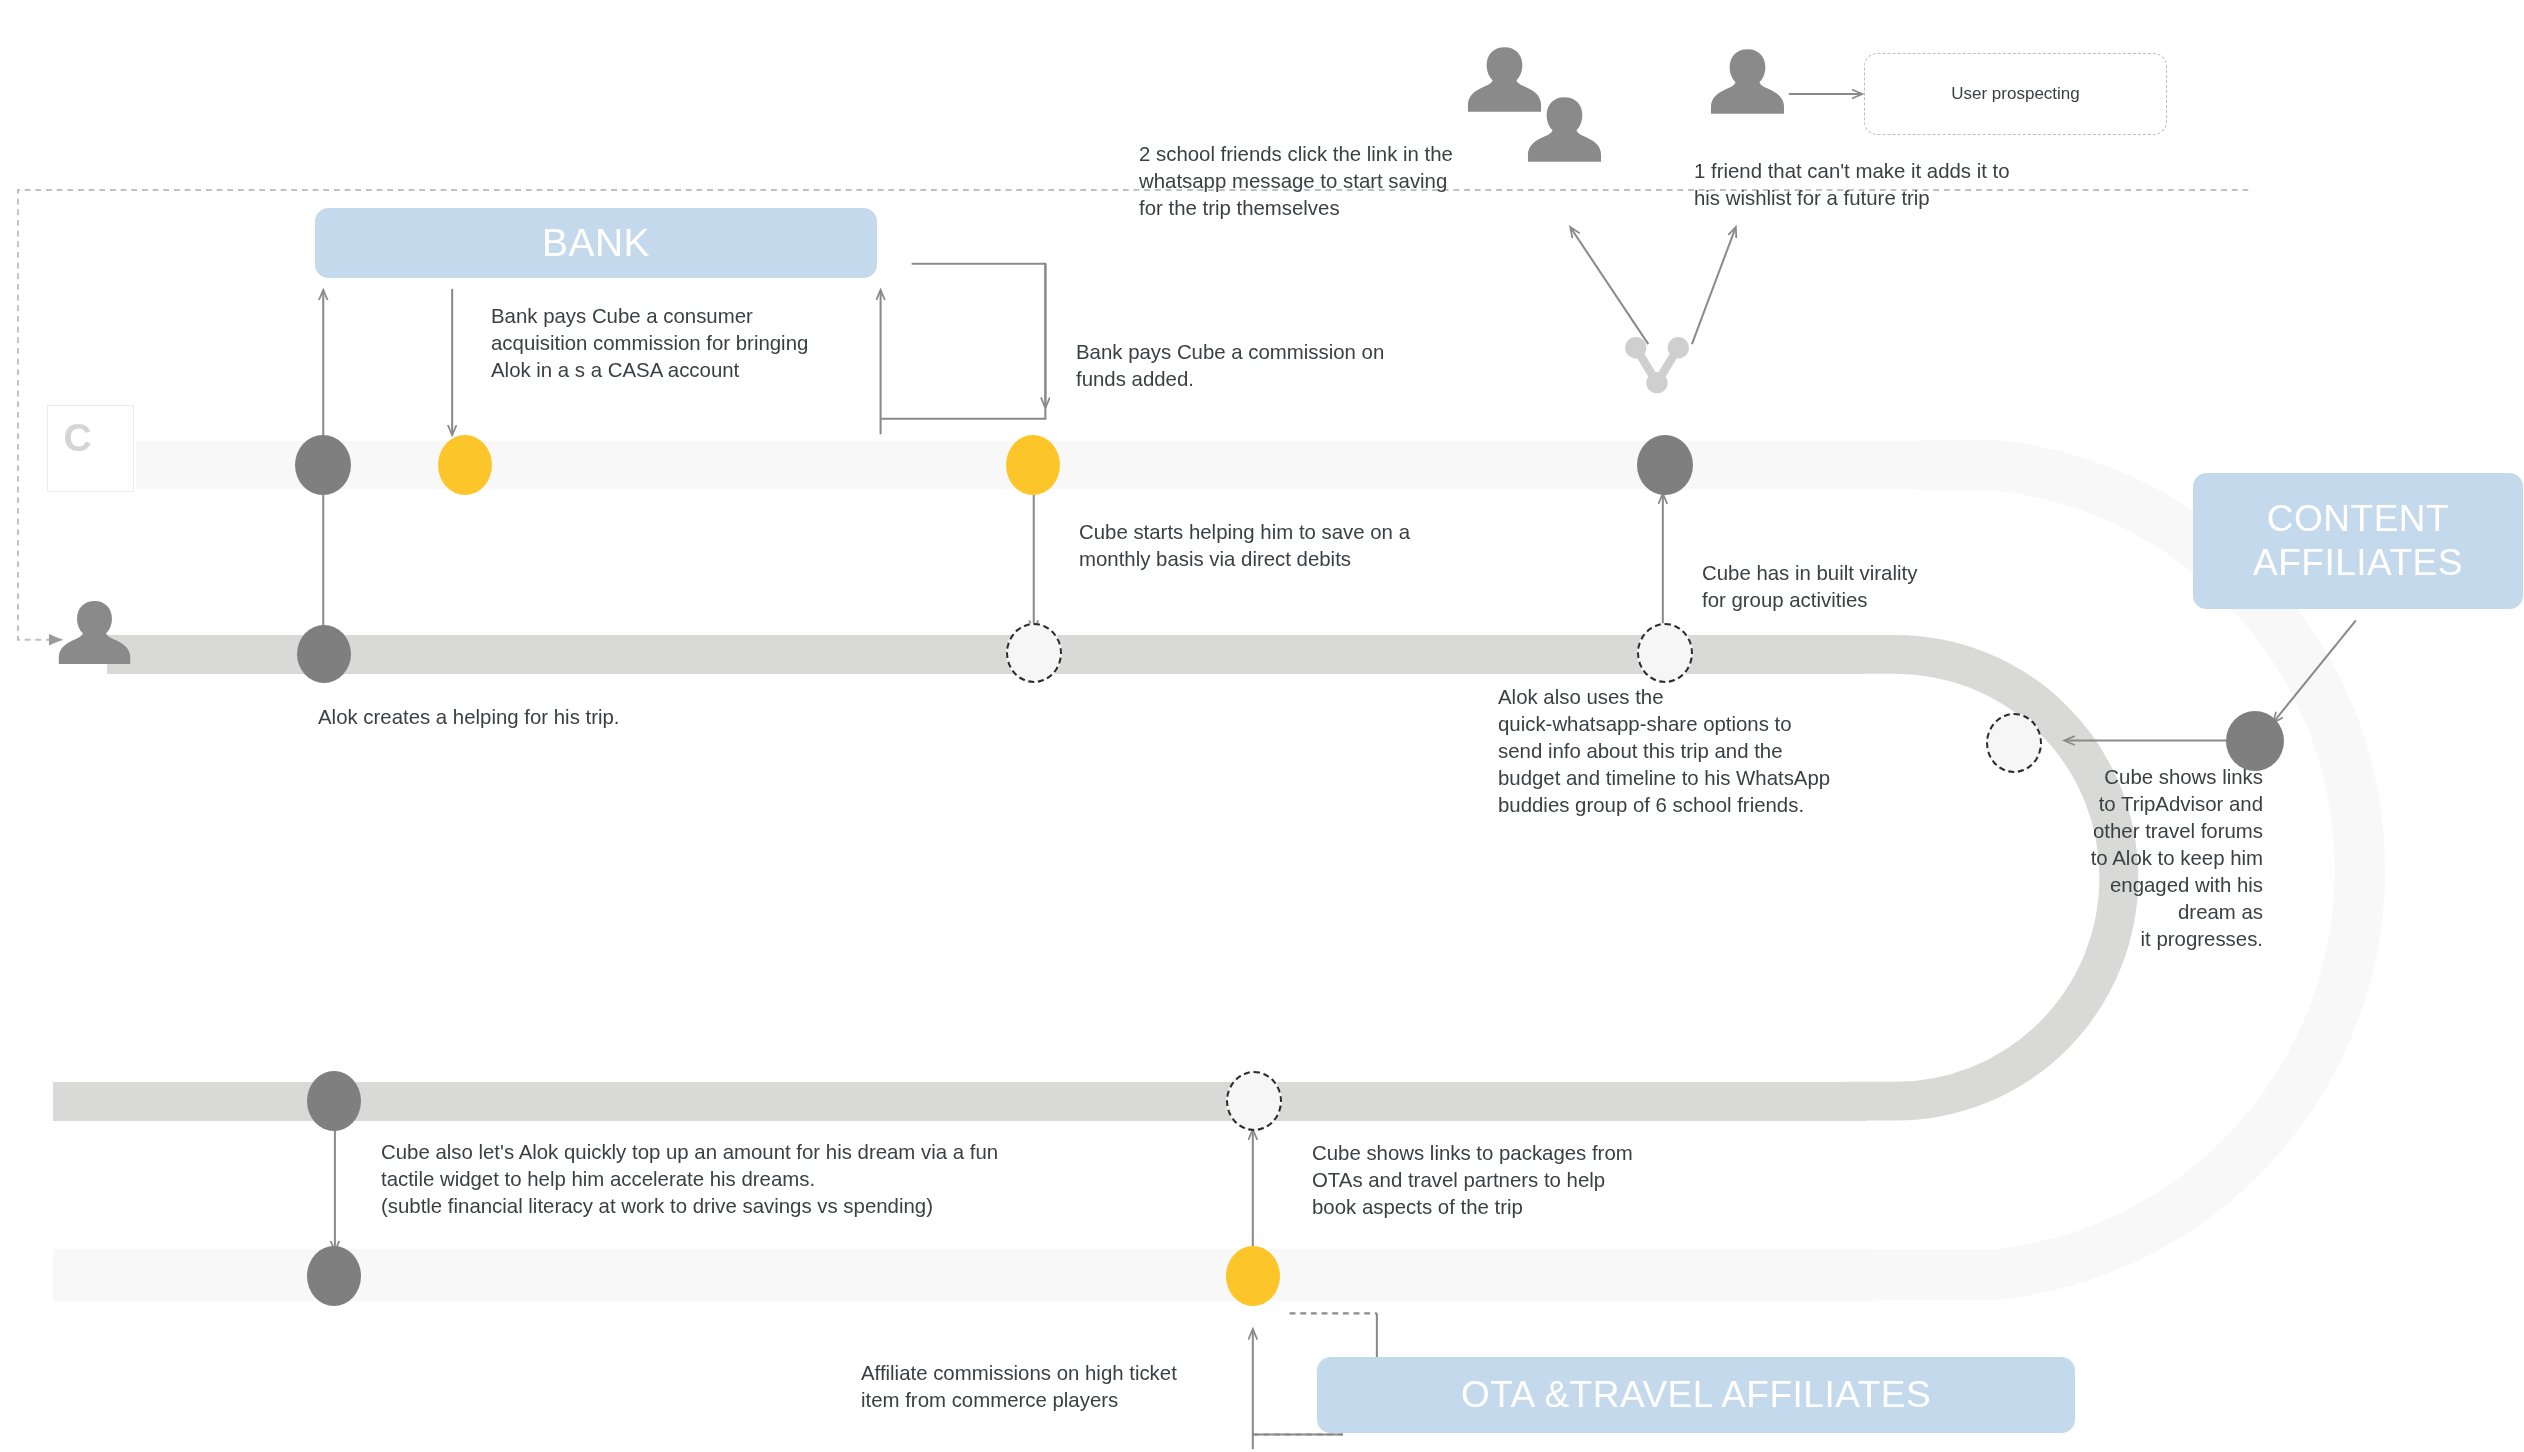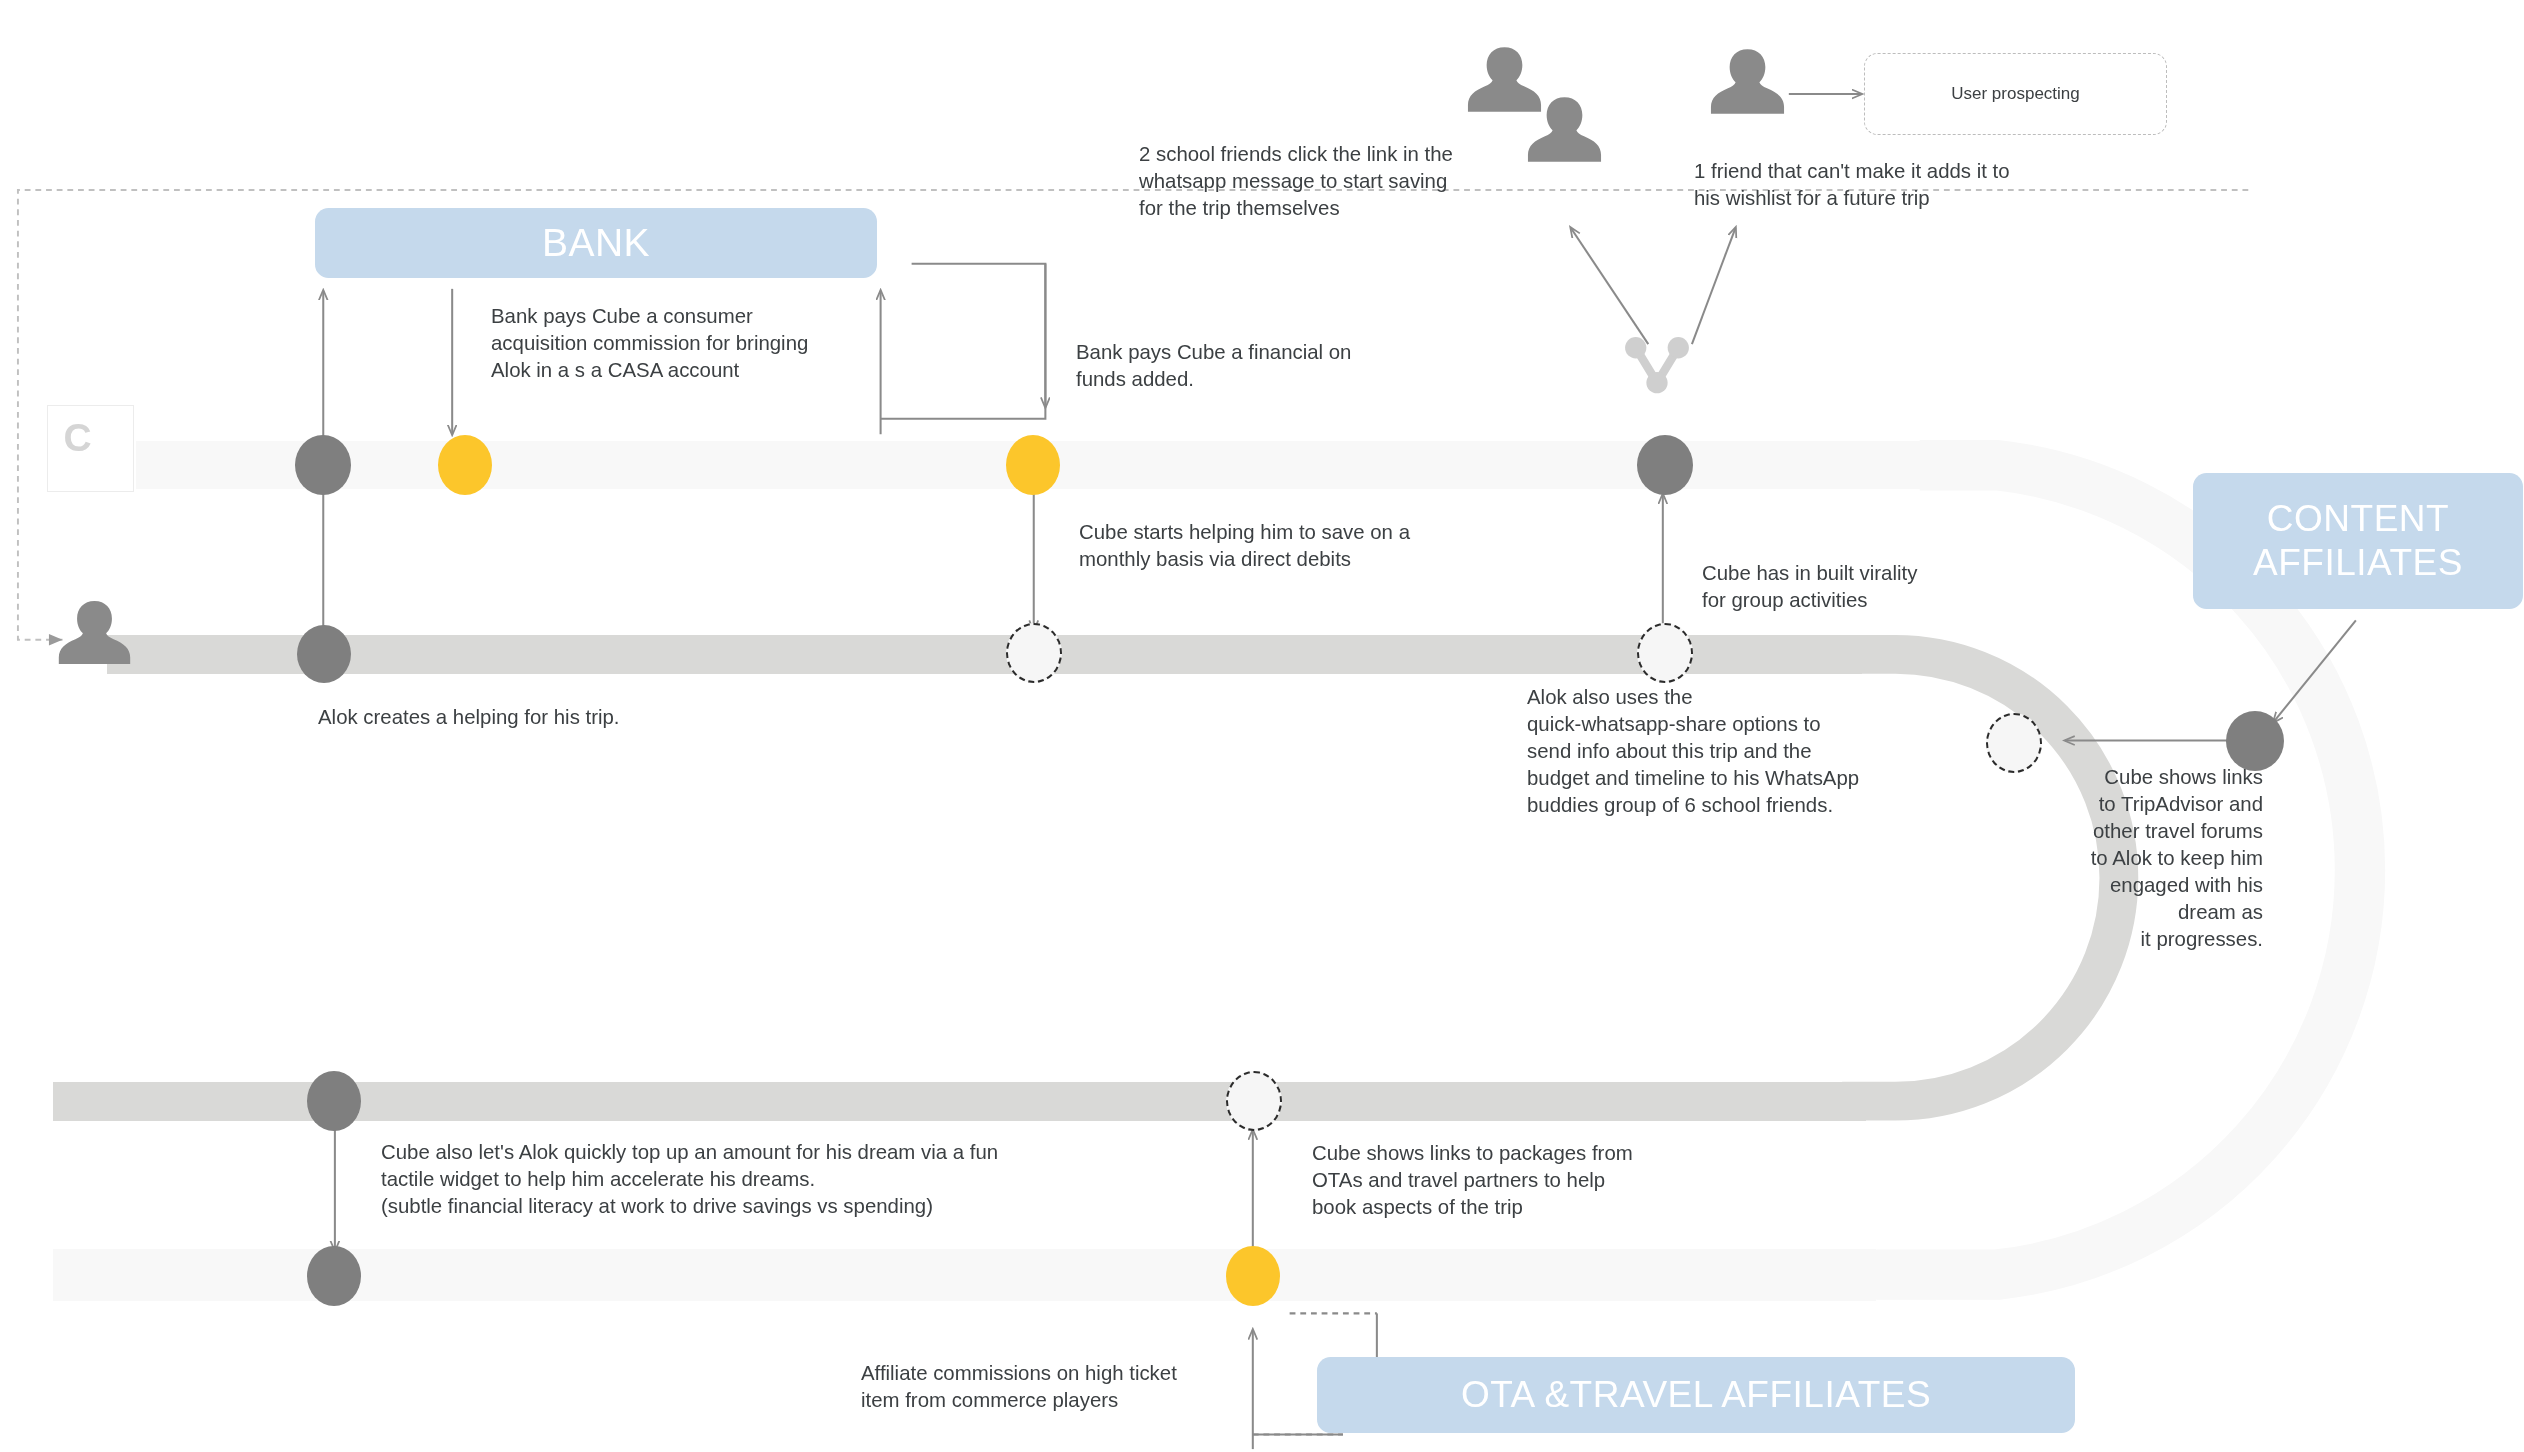--- a/index.html
+++ b/index.html
@@ -230,32 +230,32 @@
 whatsapp message to start saving
 for the trip themselves</div>
 
   <div class="note" style="left:1694px;top:158px;width:359px;">1 friend that can't make it adds it to
 his wishlist for a future trip</div>
 
   <div class="note" style="left:491px;top:303px;width:349px;">Bank pays Cube a consumer
 acquisition commission for bringing
 Alok in a s a CASA account</div>
 
-  <div class="note" style="left:1076px;top:339px;width:330px;">Bank pays Cube a financial on
+  <div class="note" style="left:1076px;top:339px;width:330px;">Bank pays Cube a commission on
 funds added.</div>
 
   <div class="note" style="left:1079px;top:519px;width:359px;">Cube starts helping him to save on a
 monthly basis via direct debits</div>
 
   <div class="note" style="left:318px;top:704px;width:349px;">Alok creates a helping for his trip.</div>
 
   <div class="note" style="left:1702px;top:540px;width:291px;margin-top:20px;">Cube has in built virality
 for group activities</div>
 
-  <div class="note" style="left:1498px;top:684px;width:378px;margin-left:29px;">Alok also uses the
+  <div class="note" style="left:1498px;top:684px;width:378px;">Alok also uses the
 quick-whatsapp-share options to
 send info about this trip and the
 budget and timeline to his WhatsApp
 buddies group of 6 school friends.</div>
 
   <div class="note" style="left:2059px;top:764px;width:204px;text-align:right;">Cube shows links
 to TripAdvisor and
 other travel forums
 to Alok to keep him
 engaged with his

